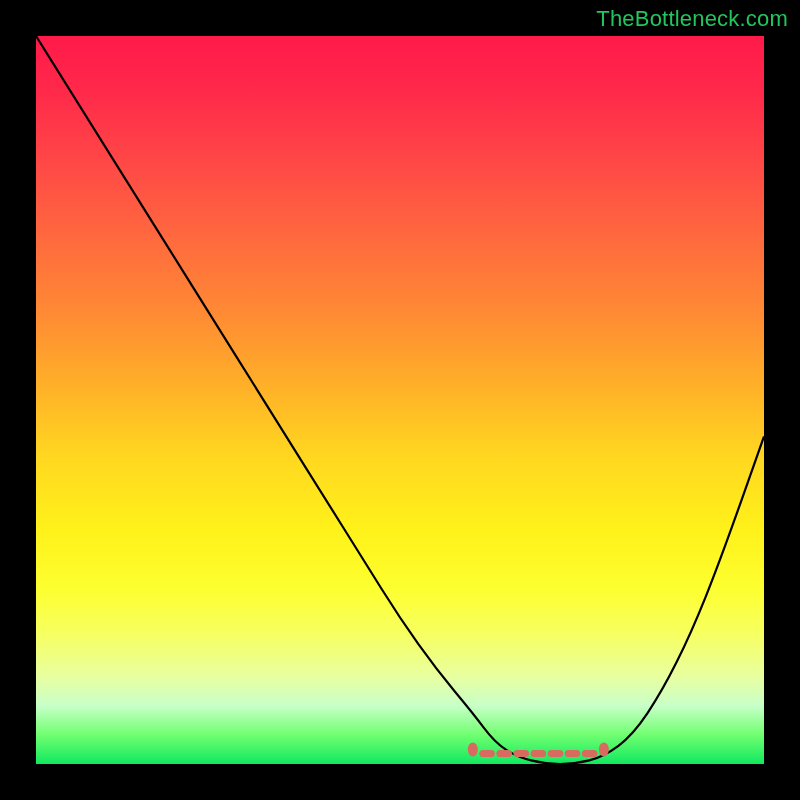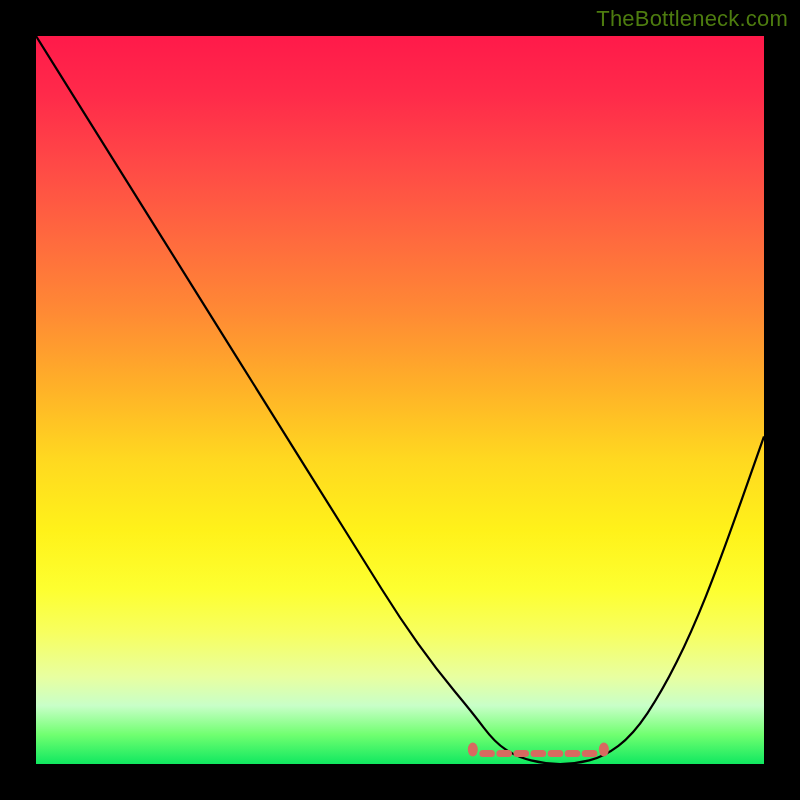--- a/index.html
+++ b/index.html
@@ -8,21 +8,21 @@
     height: 800px;
     background: #000;
     position: relative;
     font-family: Arial, sans-serif;
     overflow: hidden;
   }
   .watermark {
     position: absolute;
     top: 6px;
     right: 12px;
-    color: #4d7c0f;
+    color: #22c55e;
     font-size: 22px;
     font-weight: 500;
     z-index: 5;
     letter-spacing: 0.2px;
     text-align: right;
   }
   .plot-area {
     position: absolute;
     left: 36px;
     top: 36px;

